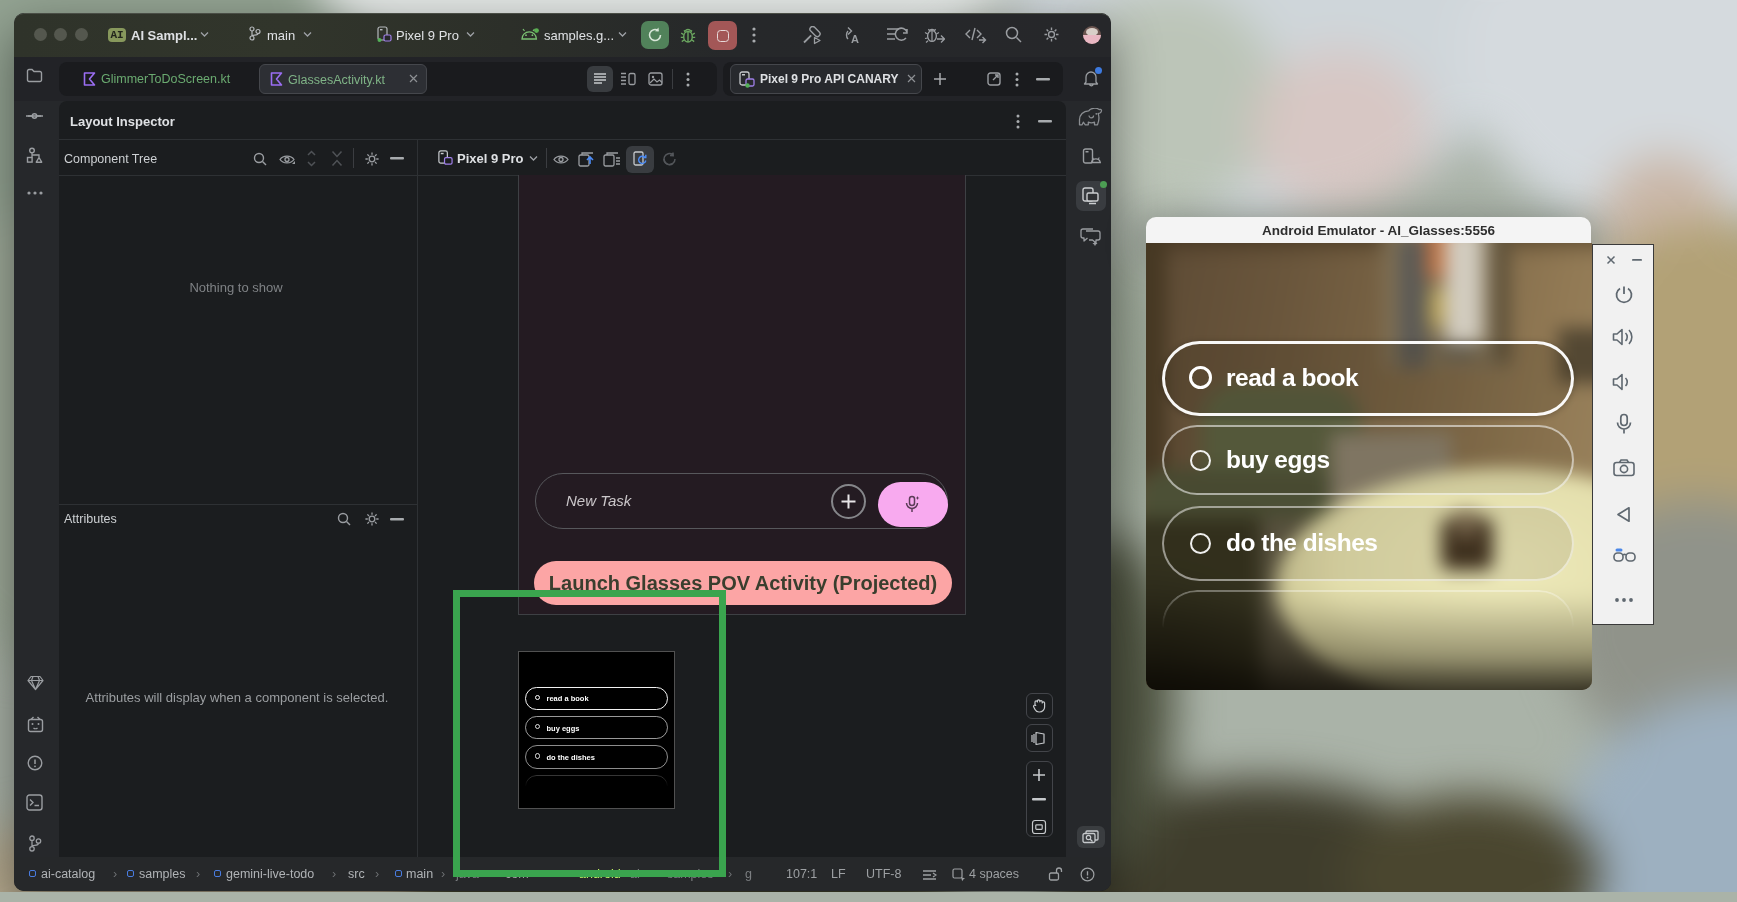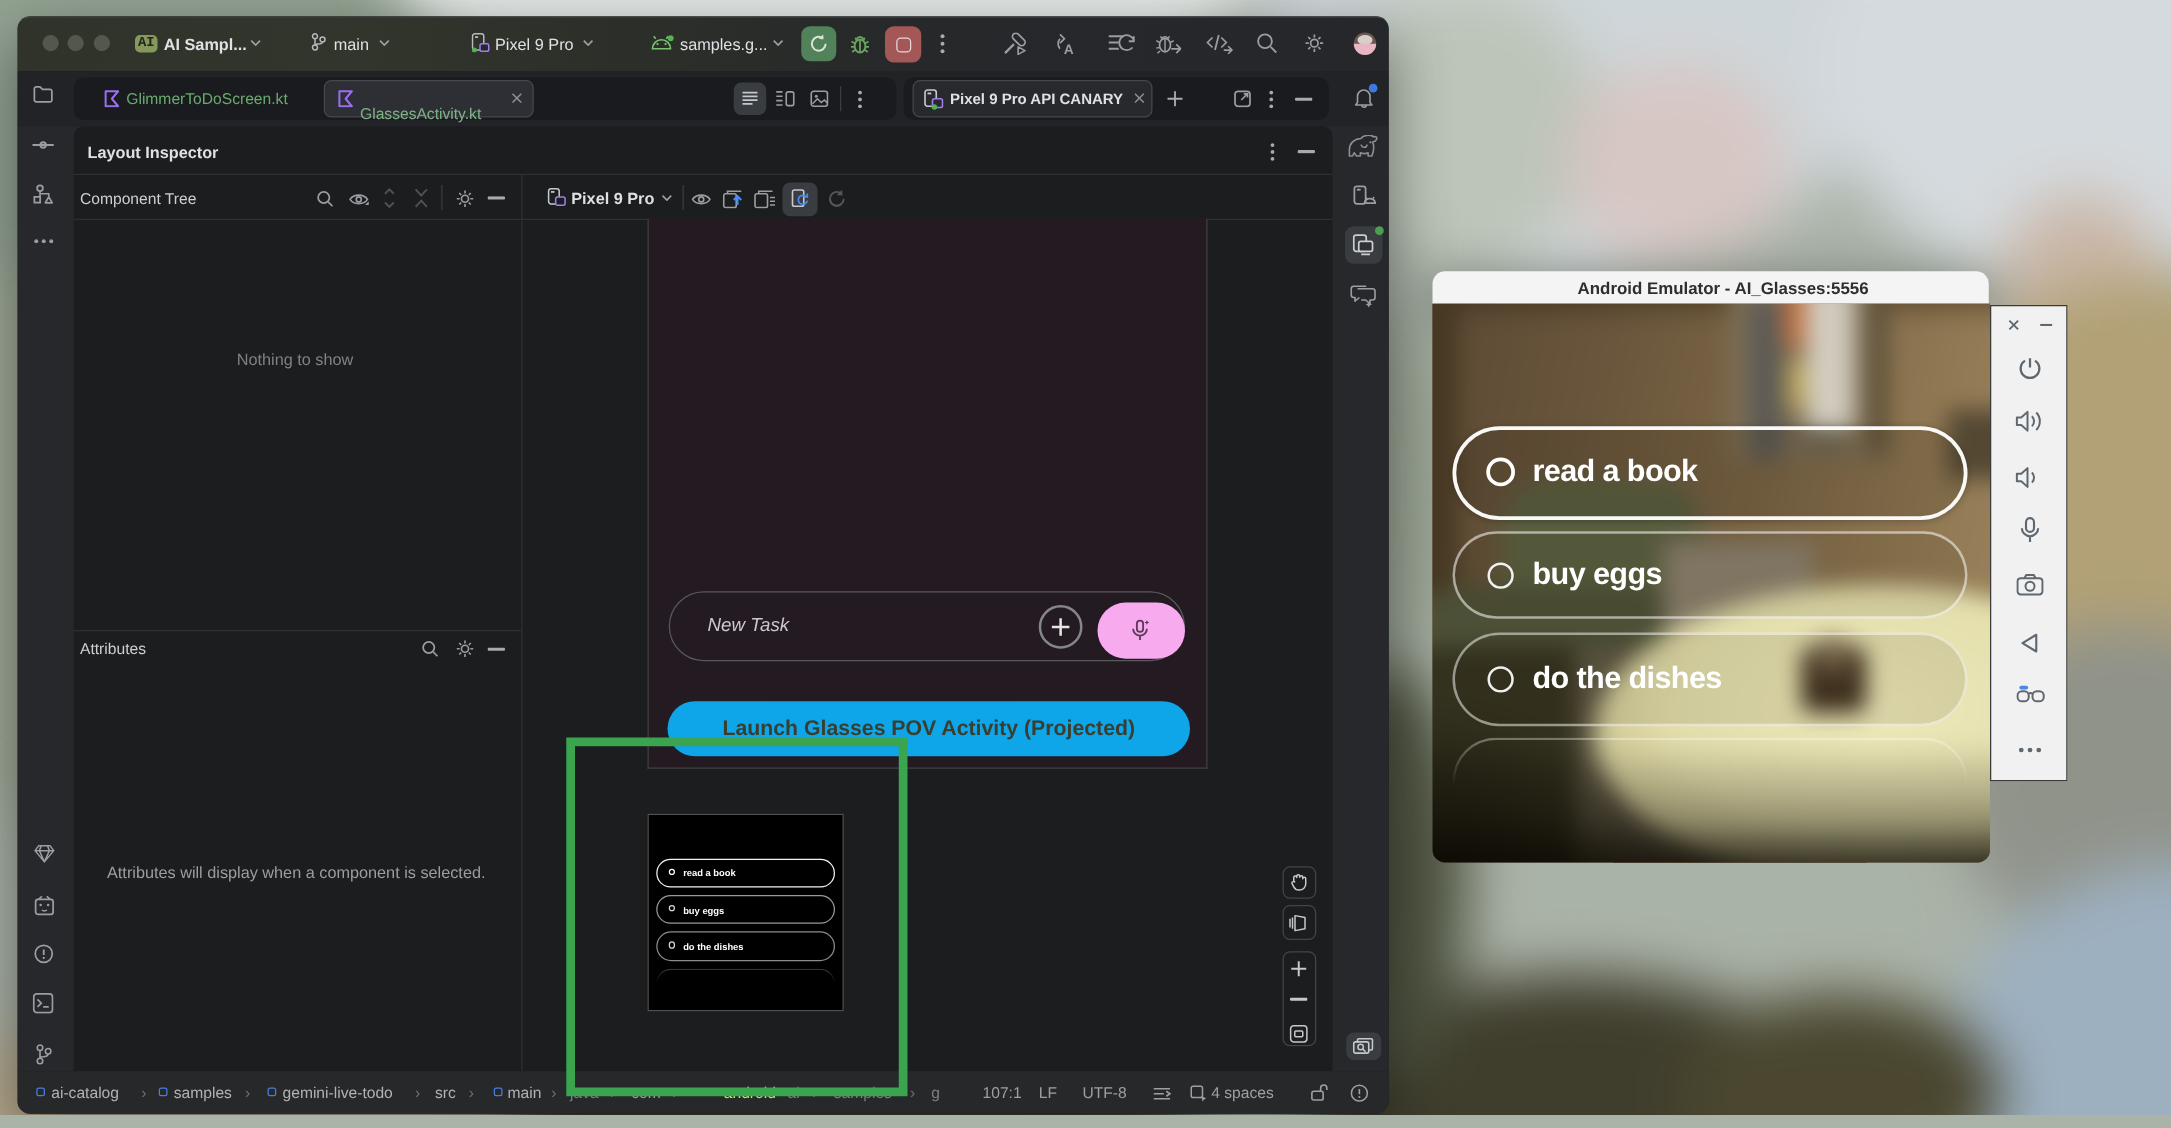--- a/index.html
+++ b/index.html
@@ -158,21 +158,21 @@
 
     <svg class="icon" style="left:69px; top:59px;" width="13" height="14" viewBox="0 0 13 14">
         <path d="M1.5 1 L11.5 1 L6.5 7 L11.5 13 L1.5 13 Z" stroke="#9b6ef3" stroke-width="1.6" fill="none" stroke-linejoin="round"></path>
       </svg>
     <div class="abs tabtxt" style="left:87px; top:59px; height:14px; line-height:14px;">GlimmerToDoScreen.kt</div>
 
     <div class="abs" style="left:245px; top:51px; width:168px; height:30px; background:#2d2f34; border:1px solid #45474c; border-radius:6px;"></div>
     <svg class="icon" style="left:256px; top:59px;" width="13" height="14" viewBox="0 0 13 14">
         <path d="M1.5 1 L11.5 1 L6.5 7 L11.5 13 L1.5 13 Z" stroke="#9b6ef3" stroke-width="1.6" fill="none" stroke-linejoin="round"></path>
       </svg>
-    <div class="abs tabtxt" style="left:274px; top:71px; height:14px; line-height:14px; color:#7fb386;text-align:right;">GlassesActivity.kt</div>
+    <div class="abs tabtxt" style="left:274px; top:60px; height:14px; line-height:14px; color:#7fb386;text-align:right;">GlassesActivity.kt</div>
     <svg class="icon" style="left:395px; top:61px;" width="9" height="9" viewBox="0 0 9 9">
         <path d="M1 1 L8 8 M8 1 L1 8" stroke="#8d9094" stroke-width="1.2"></path>
       </svg>
 
     <div class="abs" style="left:573px; top:53px; width:26px; height:26px; background:#393c40; border-radius:6px;"></div>
     <svg class="icon" style="left:579px; top:59px;" width="14" height="14" viewBox="0 0 14 14">
         <path d="M1 2 L13 2 M1 5 L13 5 M1 8 L13 8 M1 11 L9 11" stroke="#c6c9cc" stroke-width="1.4"></path>
       </svg>
     <svg class="icon" style="left:606px; top:59px;" width="16" height="14" viewBox="0 0 16 14">
         <path d="M1 1.5 L6 1.5 M1 5 L6 5 M1 8.5 L6 8.5 M1 12 L6 12" stroke="#9a9da1" stroke-width="1.3"></path>
@@ -391,22 +391,22 @@
         <div class="abs" style="left:312px; top:309px; width:35px; height:35px; border:2px solid #85868a; border-radius:50%;"></div>
         <svg class="icon" style="left:321px; top:318px;" width="17" height="17" viewBox="0 0 17 17">
             <path d="M8.5 1.5 L8.5 15.5 M1.5 8.5 L15.5 8.5" stroke="#e8e5e7" stroke-width="2"></path>
           </svg>
         <div class="abs" style="left:358.6px; top:307px; width:70px; height:45px; border-radius:23px; background:#f8aaef;"></div>
         <svg class="icon" style="left:386px; top:320px;" width="16" height="19" viewBox="0 0 16 19">
             <rect x="4.5" y="1.5" width="5" height="9" rx="2.5" stroke="#5c3c58" stroke-width="1.5" fill="none"></rect>
             <path d="M1.5 8 a5.5 5.5 0 0 0 11 0 M7 13.5 L7 17" stroke="#5c3c58" stroke-width="1.5" fill="none"></path>
             <path d="M12.5 1 l0.6 1.4 l1.4 0.6 l-1.4 0.6 l-0.6 1.4 l-0.6 -1.4 l-1.4 -0.6 l1.4 -0.6 Z" fill="#5c3c58"></path>
           </svg>
-        <div class="abs" style="left:15px; top:385.7px; width:418px; height:44px; border-radius:22px; background:#0ea5e9;
-             text-align:center; line-height:44px; font-size:17px; font-weight:bold; color:#3a3e2e;">Launch Glasses POV Activity (Projected)</div>
+        <div class="abs" style="left:15px; top:385.7px; width:418px; height:44px; border-radius:22px; background:#fca5a5;
+             text-align:center; line-height:44px; font-size:20px; font-weight:bold; color:#3a3e2e;">Launch Glasses POV Activity (Projected)</div>
       </div>
 
       <div class="abs" id="sscreen" style="left:458.5px; top:549.5px; width:157.5px; height:158.5px; background:#000; border:1px solid #515151;">
         <div class="abs" style="left:6.3px; top:35.2px; width:143.5px; height:23.4px; border:1.7px solid rgba(255,255,255,0.95); border-radius:12px;"></div>
         <div class="abs" style="left:16px; top:43px; width:5.6px; height:5.6px; border:1.2px solid #fff; border-radius:50%;"></div>
         <div class="abs" style="left:28px; top:38.9px; height:17px; line-height:17px; font-size:7.5px; font-weight:bold; color:#fff;">read a book</div>
         <div class="abs" style="left:6.3px; top:64.4px; width:143.5px; height:23.4px; border:1.4px solid rgba(255,255,255,0.6); border-radius:12px;"></div>
         <div class="abs" style="left:16px; top:72.2px; width:5.6px; height:5.6px; border:1.2px solid rgba(255,255,255,0.85); border-radius:50%;"></div>
         <div class="abs" style="left:28px; top:68.1px; height:17px; line-height:17px; font-size:7.5px; font-weight:bold; color:#fff;">buy eggs</div>
         <div class="abs" style="left:6.3px; top:93.8px; width:143.5px; height:23.4px; border:1.4px solid rgba(255,255,255,0.55); border-radius:12px;"></div>

